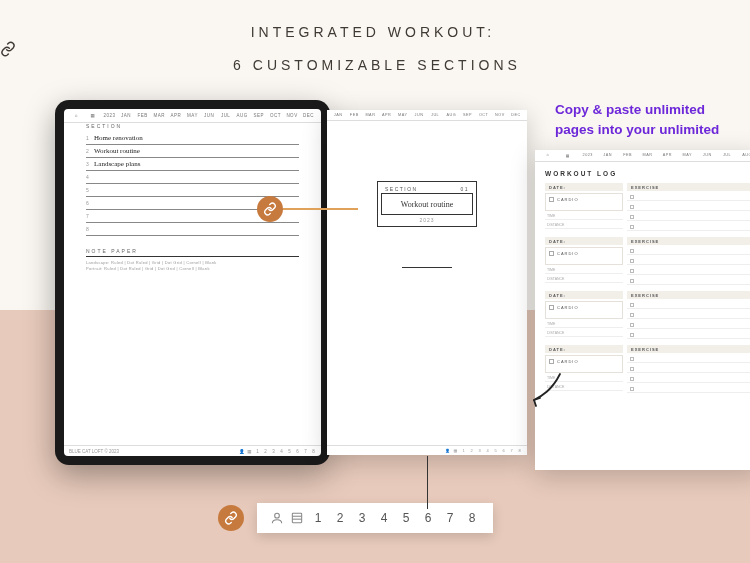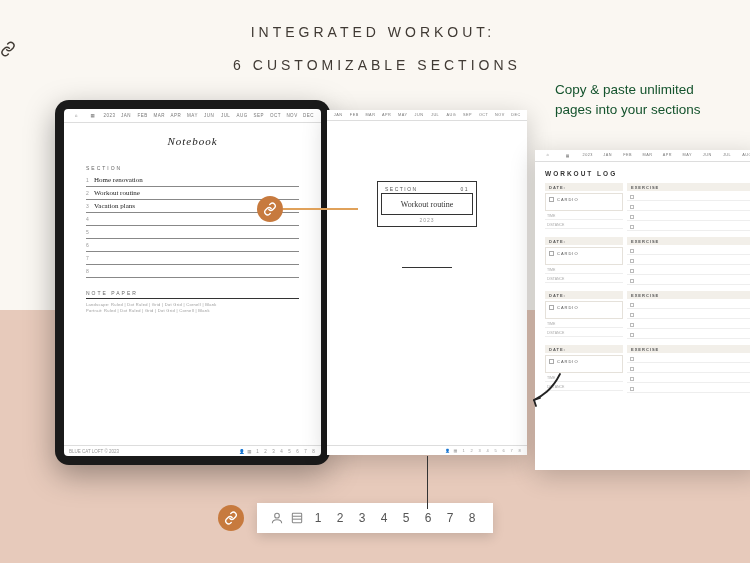--- a/index.html
+++ b/index.html
@@ -4,21 +4,21 @@
 <style>
   * { box-sizing: border-box; margin: 0; padding: 0; }
   body {
     width: 750px; height: 563px;
     font-family: -apple-system, "Helvetica Neue", Arial, sans-serif;
     background: linear-gradient(to bottom, #faf7f2 0%, #faf7f2 55%, #e7cabb 55%, #e7cabb 100%);
     overflow: hidden; position: relative; color: #333;
   }
   .headline { text-align: center; padding: 24px 0 4px; letter-spacing: 4px; font-size: 14px; font-weight: 400; color: #403a34; }
   .headline .link-glyph { vertical-align: middle; margin: 0 4px; }
-  .caption { position: absolute; top: 80px; left: 555px; font-size: 13.5px; line-height: 1.45; color: #14532d; width: 180px; }
+  .caption { position: absolute; top: 100px; left: 555px; font-size: 13.5px; line-height: 1.45; color: #6d28d9; width: 180px; font-weight: bold; }
 
   
   .ipad {
     position: absolute; top: 100px; left: 55px; width: 275px; height: 365px;
     background: #1a1a1a; border-radius: 14px; padding: 9px;
     box-shadow: 0 10px 30px rgba(0,0,0,0.35);
   }
   .ipad-screen { width: 100%; height: 100%; background: #fff; border-radius: 4px; overflow: hidden; position: relative; }
 
   .monthbar { display: flex; justify-content: space-between; border-bottom: 1px solid #ddd; padding: 4px 4px; font-size: 4.5px; letter-spacing: .5px; color: #777; }
@@ -87,21 +87,21 @@
     <svg width="16" height="16" viewBox="0 0 24 24" fill="none" stroke="#403a34" stroke-width="2.2" stroke-linecap="round">
         <path d="M10 13a5 5 0 0 0 7 0l3-3a5 5 0 0 0-7-7l-1.5 1.5"></path>
         <path d="M14 11a5 5 0 0 0-7 0l-3 3a5 5 0 0 0 7 7l1.5-1.5"></path>
       </svg>
   </span>
   <span>6 CUSTOMIZABLE SECTIONS</span>
 </div>
 
 <div class="caption">
   <div>Copy &amp; paste unlimited</div>
-  <div>pages into your sections</div>
+  <div>pages into your unlimited</div>
 </div>
 
 <div class="ipad">
   <div class="ipad-screen">
     <div class="monthbar">
       <span>⌂</span>
       <span>▦</span>
       <span>2023</span>
       <span>JAN</span>
         <span>FEB</span>
@@ -109,34 +109,33 @@
         <span>APR</span>
         <span>MAY</span>
         <span>JUN</span>
         <span>JUL</span>
         <span>AUG</span>
         <span>SEP</span>
         <span>OCT</span>
         <span>NOV</span>
         <span>DEC</span>
     </div>
-    <div class="page-title">Notebook</div>
     <div class="section-label">SECTION</div>
     <div class="section-list">
       <div class="row">
           <span class="num">1</span>
           <span>Home renovation</span>
         </div>
       <div class="row">
           <span class="num">2</span>
           <span>Workout routine</span>
         </div>
       <div class="row">
           <span class="num">3</span>
-          <span>Vacation plans</span>
+          <span>Landscape plans</span>
         </div>
       <div class="row">
           <span class="num">4</span>
         </div>
       <div class="row">
           <span class="num">5</span>
         </div>
       <div class="row">
           <span class="num">6</span>
         </div>

